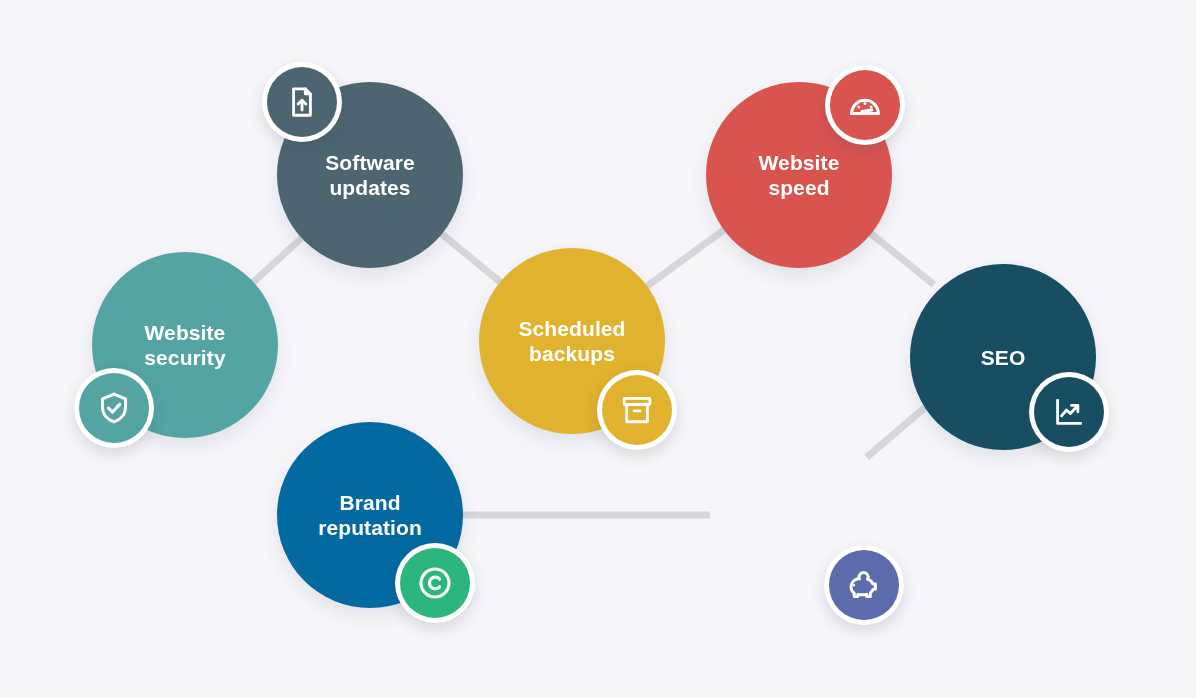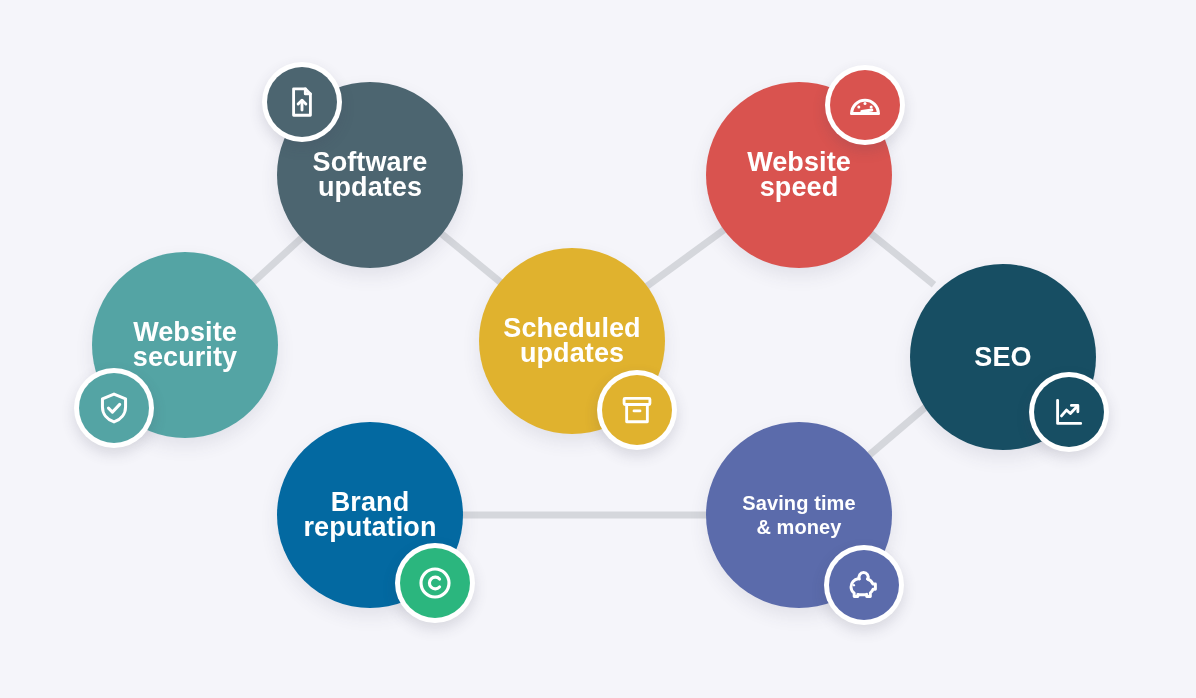--- a/index.html
+++ b/index.html
@@ -31,21 +31,21 @@
     border-radius: 50%;
     display: flex;
     align-items: center;
     justify-content: center;
     box-shadow: 0 8px 18px rgba(60,60,90,0.10);
   }
   .node-label {
     color: #ffffff;
     font-family: "Liberation Sans", sans-serif;
     font-weight: bold;
-    font-size: 27px;
+    font-size: 21px;
     line-height: 25px;
     text-align: center;
     letter-spacing: 0.1px;
     white-space: pre-line;
     user-select: none;
   }
   .node-label.small {
     font-size: 20px;
     line-height: 24px;
   }
@@ -113,21 +113,21 @@
           <path d="M14.2 3.2v3.4h3.4"></path>
           <path d="M12 17.4v-6.4"></path>
           <path d="M9.4 13.4 12 10.8l2.6 2.6"></path>
         </svg>
       </span>
     </div>
   </div>
 
   <div class="node" style="left:479px; top:248px; width:186px; height:186px; background:#e0b22e;">
     <div class="node-label">Scheduled
-updates</div>
+backups</div>
   </div>
   <div class="badge" style="left:597px; top:370px;">
     <div class="badge-inner" style="background:#e0b22e;">
       <span>
         <svg width="36" height="36" viewBox="0 0 24 24" fill="none" stroke="#ffffff" stroke-width="1.9" stroke-linecap="round" stroke-linejoin="round">
           <rect x="3.4" y="4.2" width="17.2" height="4.1" rx="0.6"></rect>
           <path d="M5.1 8.3v11.5h13.8V8.3"></path>
           <path d="M10 12.6h4"></path>
         </svg>
       </span>
@@ -161,24 +161,20 @@
       <span>
         <svg width="36" height="36" viewBox="0 0 24 24" fill="none" stroke="#ffffff" stroke-width="1.9" stroke-linecap="round" stroke-linejoin="round">
           <path d="M4.4 4.2v15.4h15.4"></path>
           <path d="M7 14.6l3.3-3.9 2.6 2.3 4.6-4.9"></path>
           <path d="M13.6 7.6h4.3v4.3"></path>
         </svg>
       </span>
     </div>
   </div>
 
-  <div class="node" style="left:706px; top:422px; width:186px; height:186px; background:#5b6bab;">
-    <div class="node-label small">Saving time
-&amp; money</div>
-  </div>
   <div class="badge" style="left:824px; top:545px;">
     <div class="badge-inner" style="background:#5b6bab;">
       <span>
         <svg width="38" height="38" viewBox="0 0 24 24" fill="none" stroke="#ffffff" stroke-width="1.85" stroke-linecap="round" stroke-linejoin="round">
           <path d="M8.3 8.1a5.2 5.2 0 0 0-4.5 5.1c0 1.6.8 3 2 3.9v2.2h2.3v-1.4c.6.2 1.3.3 2 .3h1.6c.7 0 1.4-.1 2-.3v1.4h2.3v-2.3c.8-.6 1.4-1.4 1.7-2.3h1.5v-3.3h-1.6a5.2 5.2 0 0 0-3.4-3.2"></path>
           <path d="M9.1 8.2a2.9 2.9 0 1 1 5.3 0"></path>
           <circle cx="5.6" cy="12.1" r="0.75" fill="#ffffff" stroke="none"></circle>
         </svg>
       </span>
     </div>

